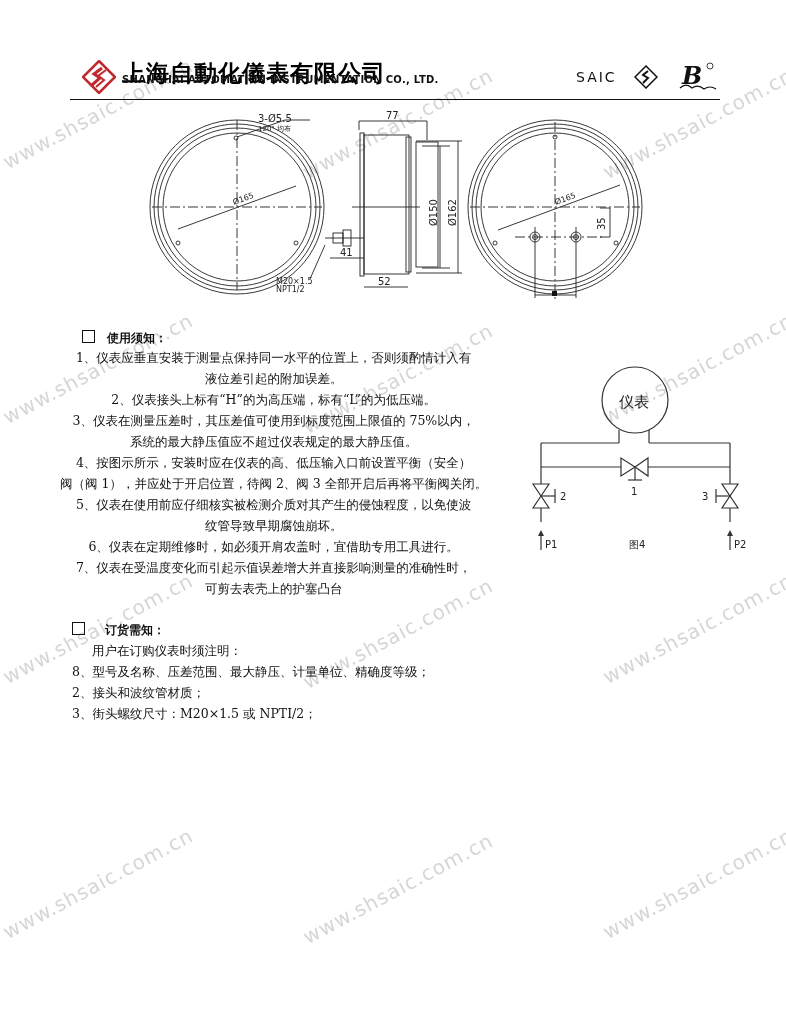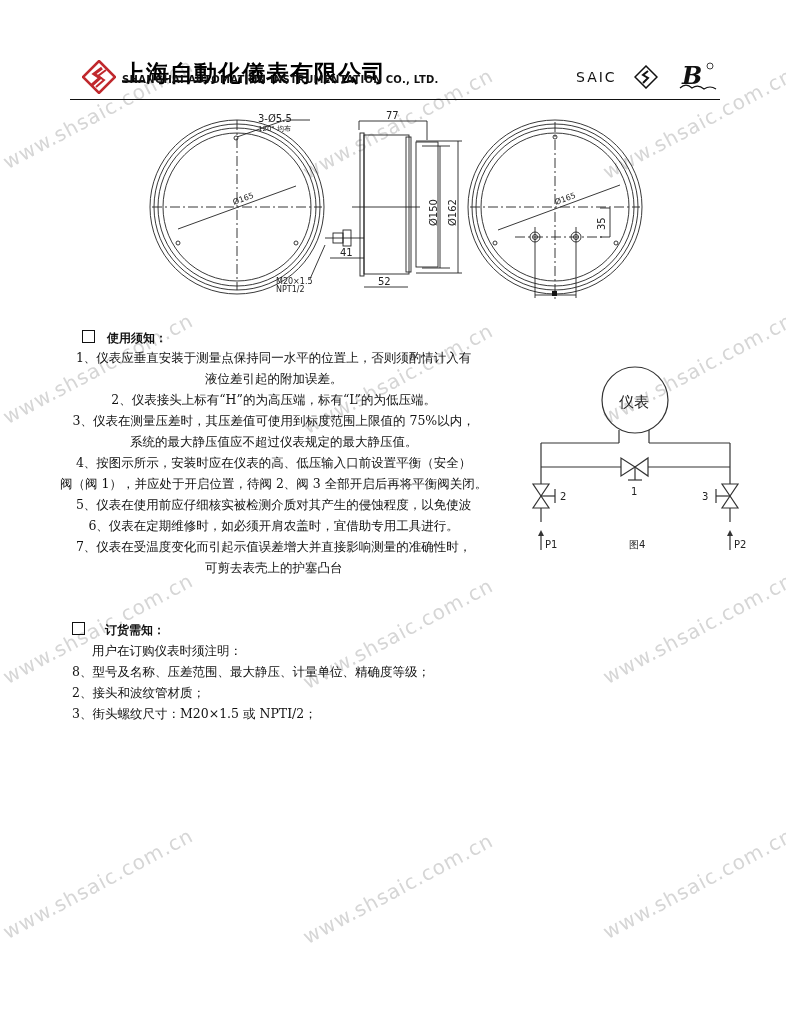--- a/index.html
+++ b/index.html
@@ -139,20 +139,21 @@
 </div>
 <div class="para" style="left:60px;top:347px;text-align:center;">
   <div>1、仪表应垂直安装于测量点保持同一水平的位置上，否则须酌情计入有</div>
   <div>液位差引起的附加误差。</div>
   <div>2、仪表接头上标有“H”的为高压端，标有“L”的为低压端。</div>
   <div>3、仪表在测量压差时，其压差值可使用到标度范围上限值的 75%以内，</div>
   <div>系统的最大静压值应不超过仪表规定的最大静压值。</div>
   <div>4、按图示所示，安装时应在仪表的高、低压输入口前设置平衡（安全）</div>
   <div>阀（阀 1），并应处于开启位置，待阀 2、阀 3 全部开启后再将平衡阀关闭。</div>
   <div>5、仪表在使用前应仔细核实被检测介质对其产生的侵蚀程度，以免使波</div>
+  <div>纹管导致早期腐蚀崩坏。</div>
   <div>6、仪表在定期维修时，如必须开肩农盖时，宜借助专用工具进行。</div>
   <div>7、仪表在受温度变化而引起示值误差增大并直接影响测量的准确性时，</div>
   <div>可剪去表壳上的护塞凸台</div>
 </div>
 
 <svg class="abs" style="left:525px;top:360px;" width="240" height="200" viewBox="0 0 240 200">
   <g fill="none" stroke="#333" stroke-width="1.2">
     <circle cx="110" cy="40" r="33"></circle>
     <line x1="94" y1="70" x2="94" y2="83"></line>
     <line x1="124" y1="70" x2="124" y2="83"></line>

